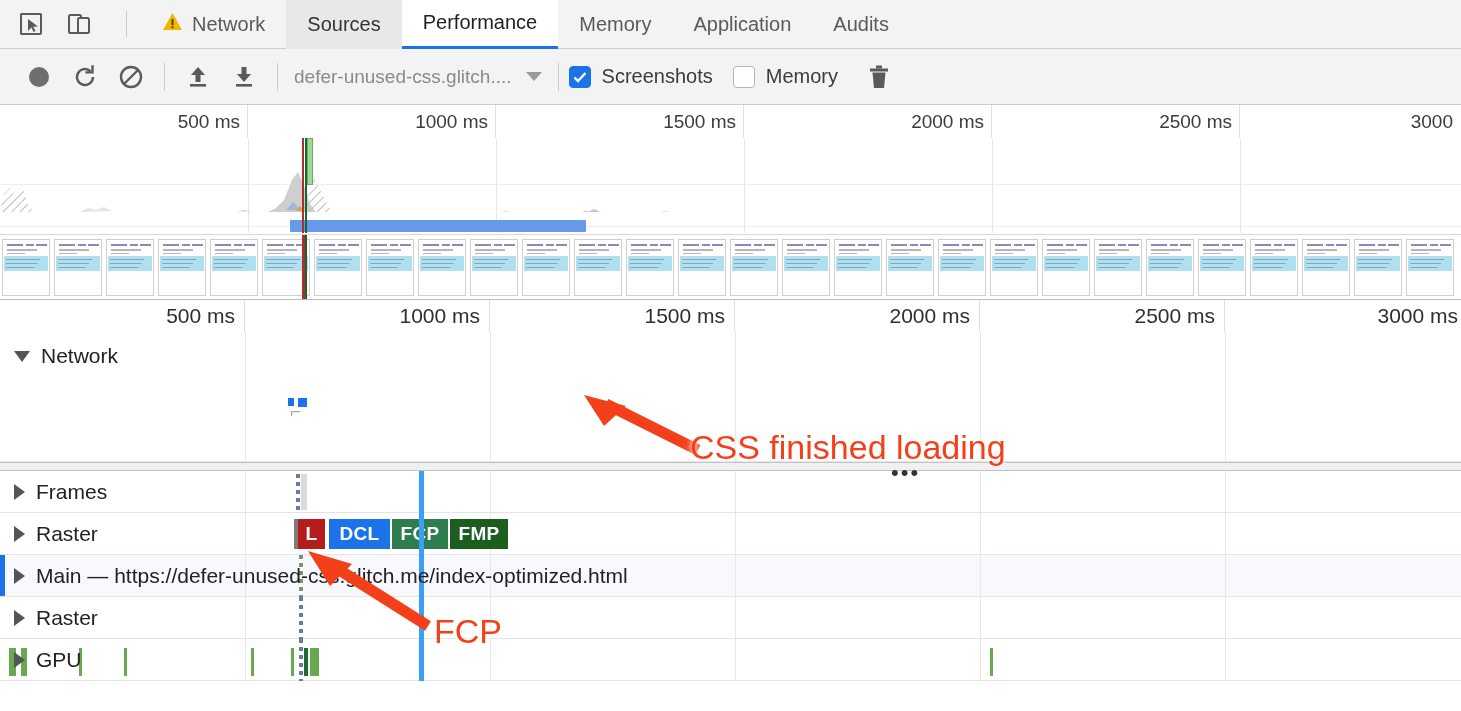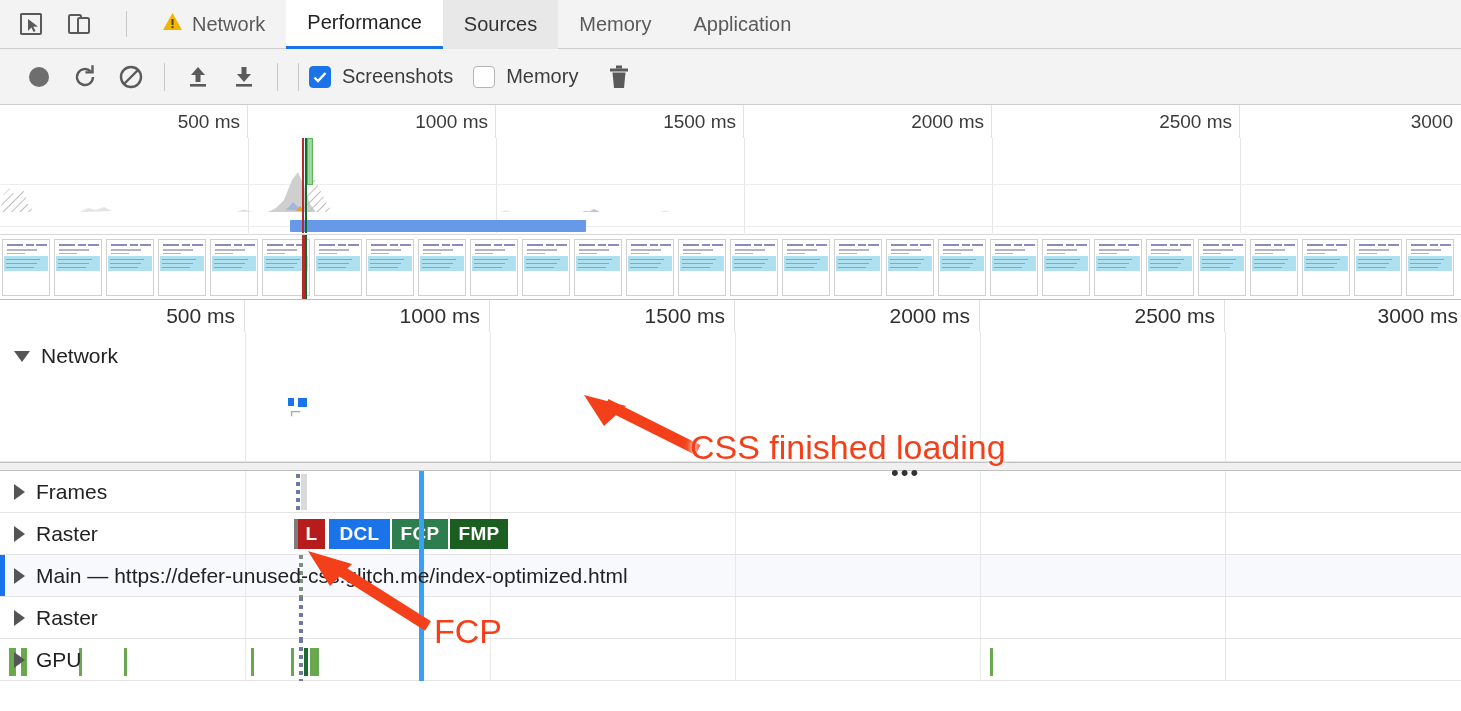--- a/index.html
+++ b/index.html
@@ -171,31 +171,34 @@
       <div class="tab">
         <span class="warn-tri">
           <svg width="21" height="19" viewBox="0 0 21 19">
               <path d="M10.5 1 L20 18 L1 18 Z" fill="#f2b600"></path>
               <rect x="9.5" y="7" width="2" height="6" fill="#5a4200"></rect>
               <rect x="9.5" y="14.2" width="2" height="2" fill="#5a4200"></rect>
             </svg>
         </span>
         <span>Network</span>
       </div>
+      <div class="tab selected">
+        <span>Sources</span>
+      </div>
       <div class="tab active">
         <span>Performance</span>
       </div>
-      <div class="tab selected">
-        <span>Sources</span>
-      </div>
       <div class="tab">
         <span>Memory</span>
       </div>
       <div class="tab">
         <span>Application</span>
+      </div>
+      <div class="tab">
+        <span>Audits</span>
       </div>
     </div>
   </div>
 
   <div class="toolbar">
     <div class="tbtn">
       <svg width="24" height="24" viewBox="0 0 24 24">
           <circle cx="12" cy="12" r="10" fill="#6e6e6e"></circle>
         </svg>
     </div>
@@ -218,20 +221,24 @@
           <rect x="5" y="20" width="16" height="2.6"></rect>
       </svg>
     </div>
     <div class="tbtn">
       <svg width="26" height="26" viewBox="0 0 26 26" fill="#5a5a5a">
         <path d="M13 18 L20 10 H15.5 V3 H10.5 V10 H6 Z"></path>
           <rect x="5" y="20" width="16" height="2.6"></rect>
       </svg>
     </div>
     <div class="sep"></div>
+    <div class="url-select">
+      <span>defer-unused-css.glitch....</span>
+      <span class="caret"></span>
+    </div>
     <div class="sep"></div>
     <div class="cbwrap">
       <span class="cb on">
         <svg width="16" height="16" viewBox="0 0 16 16">
             <path d="M2.5 8.5 L6 12 L13.5 4" stroke="#fff" stroke-width="2.4" fill="none"></path>
           </svg>
       </span>
       <span class="cb-label">Screenshots</span>
     </div>
     <div class="cbwrap" style="margin-left:16px;">

